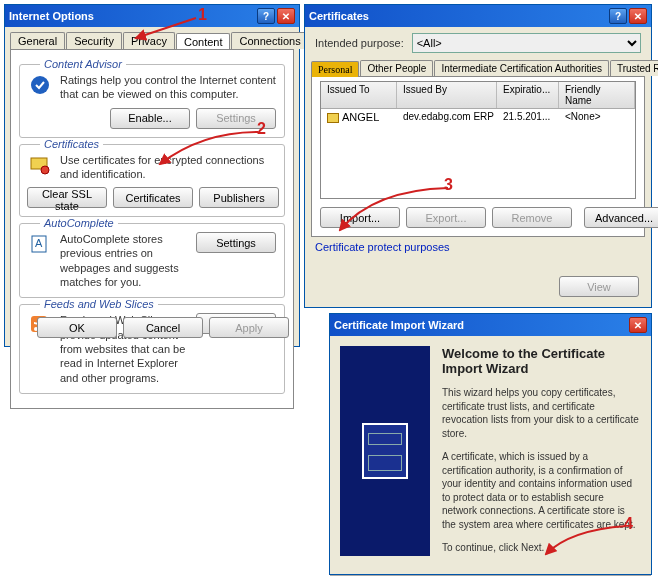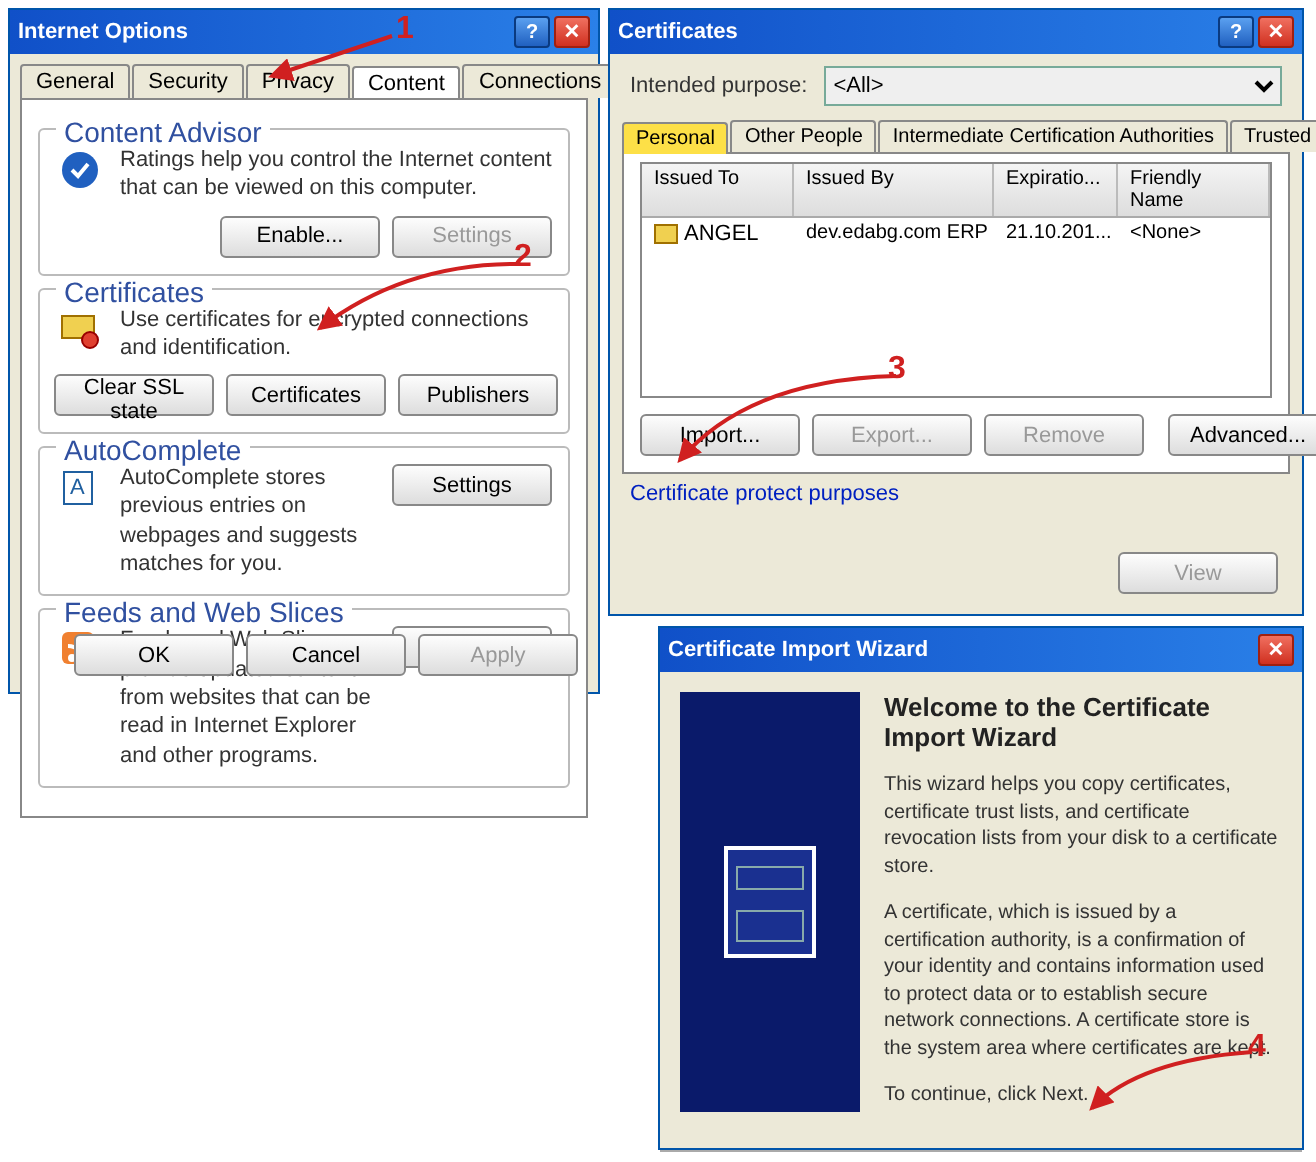--- a/index.html
+++ b/index.html
@@ -10,40 +10,40 @@
 .titlebar .title { flex: 1; }
 .titlebar .tbtn { width: 18px; height: 16px; margin-left: 2px; background: linear-gradient(#5aa0f0,#2060c0); border: 1px solid #0a3a80; color: #fff; display: flex; align-items: center; justify-content: center; font-size: 10px; border-radius: 2px; cursor: pointer; }
 .titlebar .tbtn.close { background: linear-gradient(#f07060,#d03020); border-color: #a02010; }
 
 .tabs { display: flex; padding: 5px 5px 0 5px; }
 .tab { border: 1px solid #888; border-bottom: none; padding: 2px 7px; background: #ece9d8; border-radius: 2px 2px 0 0; margin-right: 1px; cursor: pointer; }
 .tab.active { background: #fff; position: relative; top: 1px; }
 .tabbody { border: 1px solid #888; margin: 0 5px 5px 5px; padding: 8px; background: #fff; }
 
 .group { border: 1px solid #bbb; border-radius: 3px; margin: 6px 0; padding: 8px 8px 8px 8px; position: relative; }
-.group .legend { position: absolute; top: -7px; left: 8px; background: #fff; padding: 0 4px; color: #3050a0; font-size: 14px; }
+.group .legend { position: absolute; top: -7px; left: 20px; background: #fff; padding: 0 4px; color: #3050a0; font-size: 11px; font-style: italic; }
 .grouprow { display: flex; align-items: flex-start; gap: 8px; }
 .grouprow .gicon { width: 24px; height: 24px; flex-shrink: 0; }
 .grouprow .gtext { flex: 1; color: #333; line-height: 1.3; }
 .btnrow { display: flex; justify-content: flex-end; gap: 6px; margin-top: 6px; }
 .btnrow.left { justify-content: center; }
 
 button.std { min-width: 80px; height: 21px; border: 1px solid #888; background: linear-gradient(#fdfdfd,#ddd); border-radius: 3px; padding: 0 10px; cursor: pointer; font-size: 11px; }
 button.std:disabled { color: #999; }
 
 .footerbtns { position: absolute; bottom: 8px; right: 10px; display: flex; gap: 6px; }
 
 
 .cert-row { display: flex; align-items: center; padding: 6px 10px 4px 10px; gap: 8px; }
 .cert-row label { color: #333; }
 .cert-row select { flex: 1; height: 20px; border: 1px solid #7a9; }
 
 .cert-tabs { display:flex; padding: 3px 6px 0 6px; align-items:center; }
 .cert-tab { border:1px solid #888; border-bottom:none; padding:2px 6px; background:#ece9d8; border-radius:2px 2px 0 0; margin-right:1px; cursor:pointer; white-space:nowrap; font-size:10px;}
-.cert-tab.active { background:#fde047; position:relative; top:1px; }
+.cert-tab.active { background:#eab308; position:relative; top:1px;font-family:Liberation Serif, serif; }
 
 .listview { border:1px solid #888; background:#fff; margin:0 8px; height:118px; }
 .lv-head { display:flex; background:linear-gradient(#f4f4f4,#ddd); border-bottom:1px solid #aaa; }
 .lv-head div { border-right:1px solid #bbb; padding:2px 6px; font-size:10px; cursor:pointer;}
 .lv-row { display:flex; padding:1px 0;}
 .lv-row div { padding:1px 6px; font-size:10px; white-space:nowrap; overflow:hidden;}
 .col1{width:76px;} .col2{width:100px;} .col3{width:62px;} .col4{flex:1;}
 
 .certicon { display:inline-block; width:12px; height:10px; background:#f0d050; border:1px solid #a07000; margin-right:3px; vertical-align:middle;}
 
@@ -173,21 +173,21 @@
     <div class="listview">
       <div class="lv-head">
         <div class="col1">Issued To</div>
         <div class="col2">Issued By</div>
         <div class="col3">Expiratio...</div>
         <div class="col4">Friendly Name</div>
       </div>
       <div class="lv-row">
         <div class="col1"><span class="certicon"></span><span>ANGEL</span></div>
         <div class="col2">dev.edabg.com ERP ...</div>
-        <div class="col3">21.10.201...</div>
+        <div class="col3">21.5.201...</div>
         <div class="col4">&lt;None&gt;</div>
       </div>
     </div>
     <div class="cert-btnbar">
       <button class="std">Import...</button>
       <button class="std" disabled="">Export...</button>
       <button class="std" disabled="">Remove</button>
       <div class="spacer"></div>
       <button class="std">Advanced...</button>
     </div>

